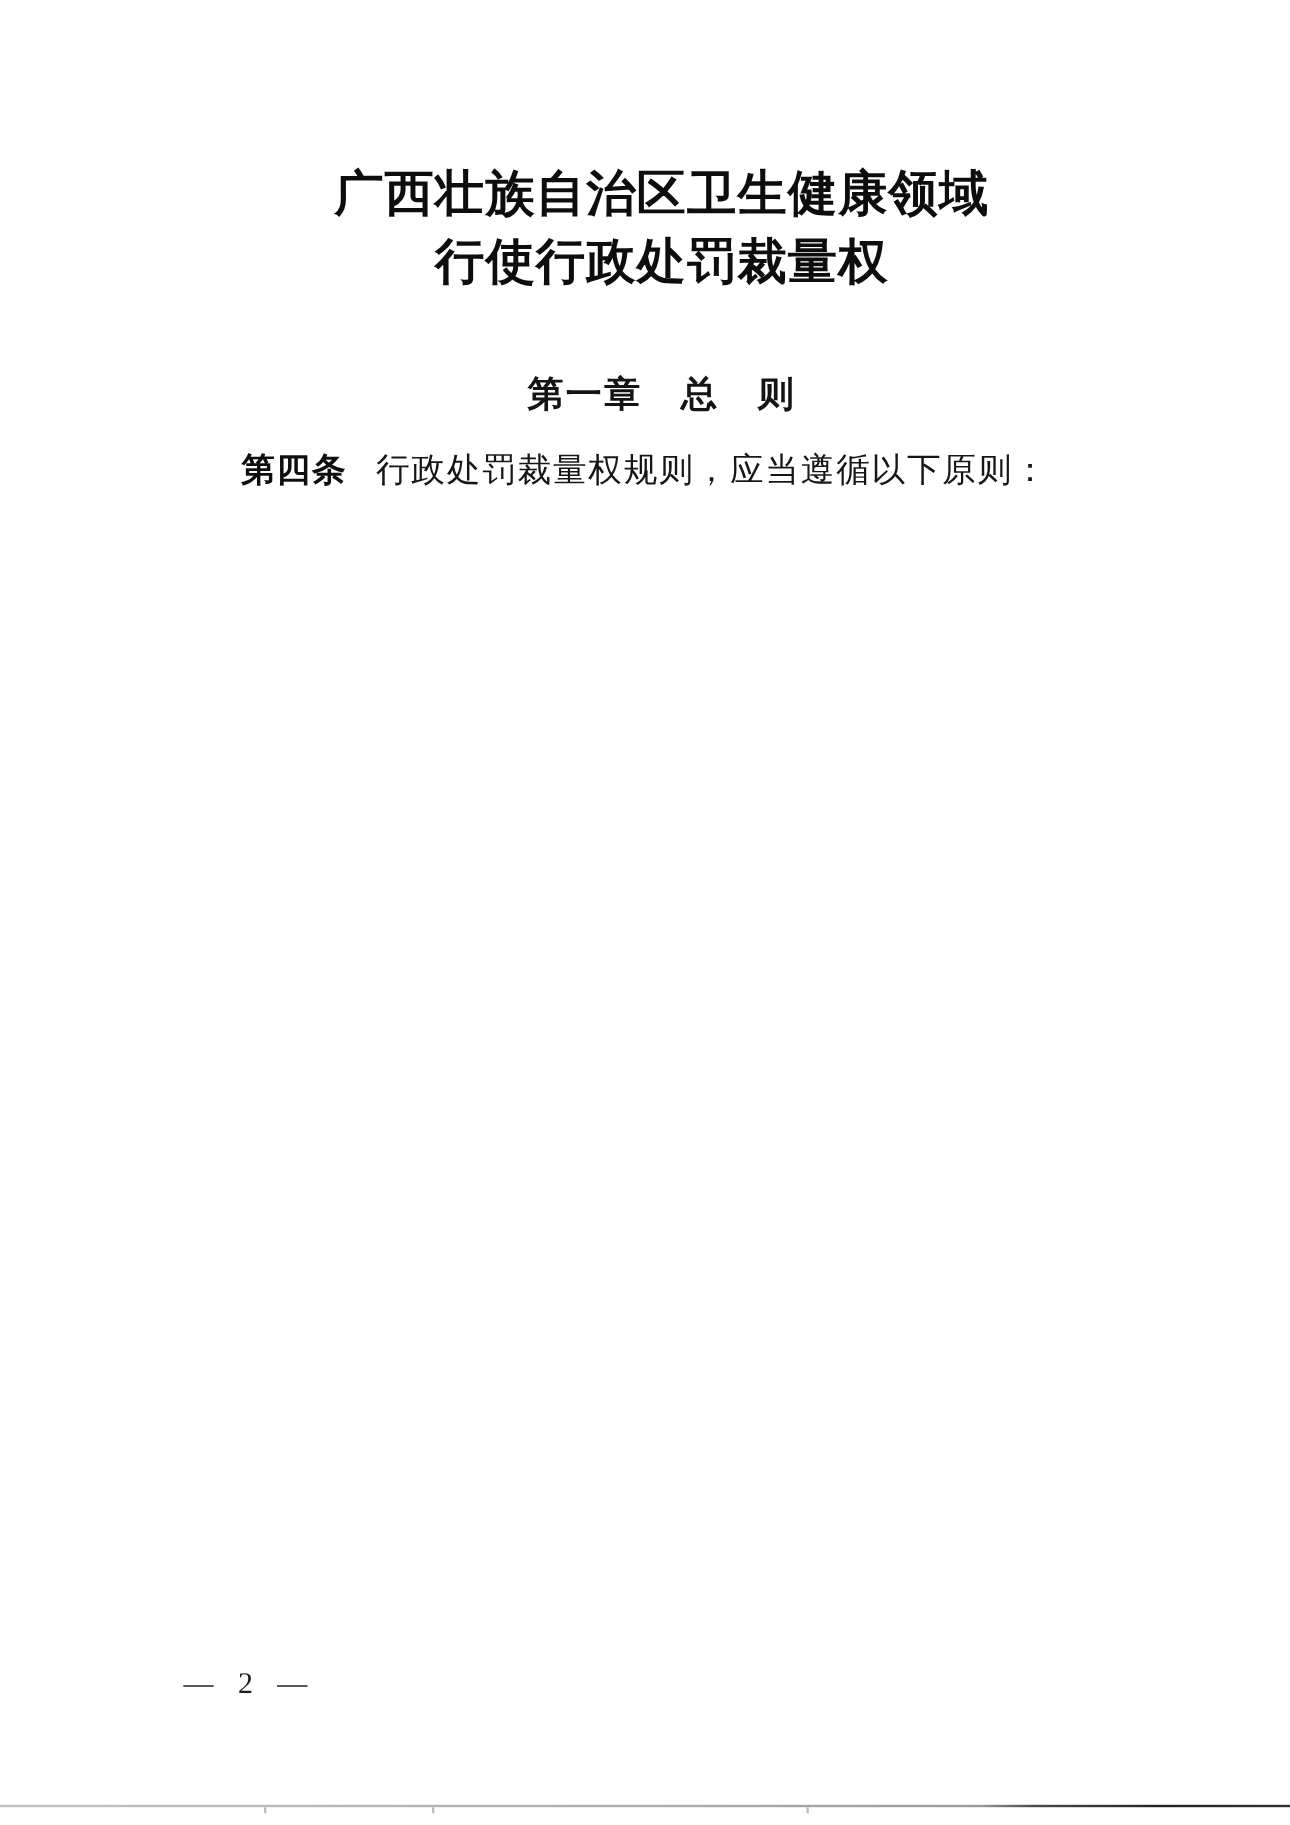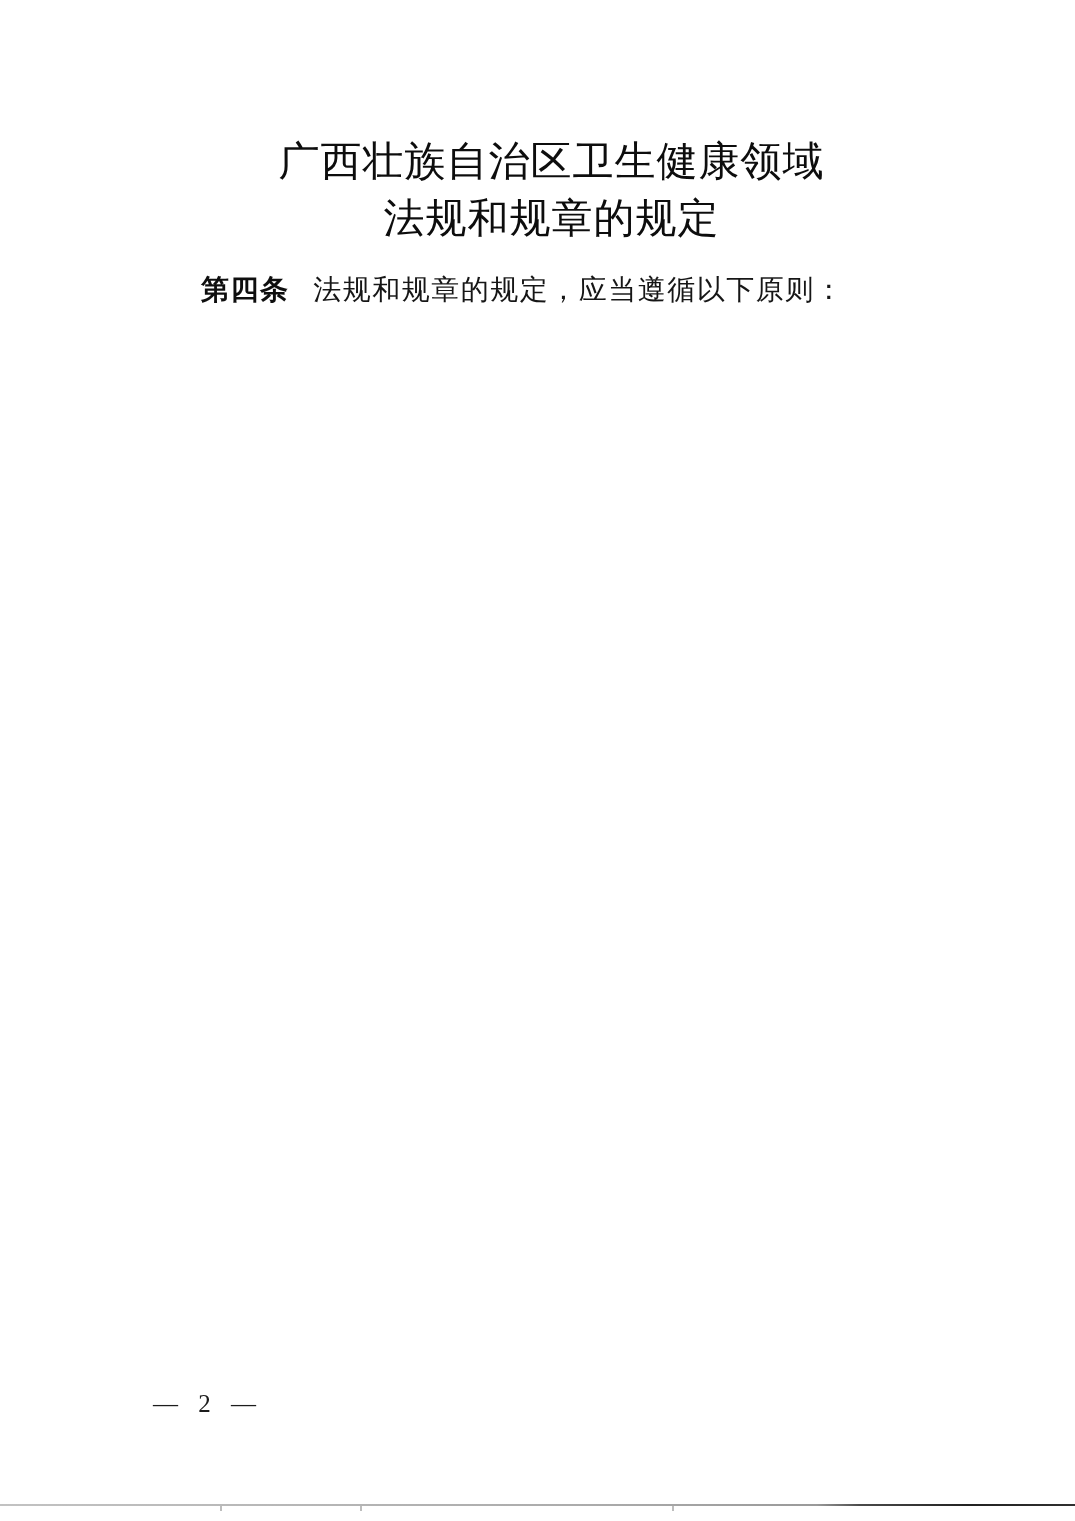--- a/index.html
+++ b/index.html
@@ -17,21 +17,21 @@
     color: #111111;
   }
   .content {
     margin-left: 145px;
     width: 813px;
   }
   .title-block {
     padding-top: 133px;
     text-align: center;
     font-family: "Liberation Sans", "DejaVu Sans", sans-serif;
-    font-weight: 400;
+    font-weight: 700;
     font-size: 41px;
     line-height: 57px;
     letter-spacing: 1px;
     color: #0d0d0d;
   }
   .chapter-heading {
     margin-top: 62px;
     text-align: center;
     font-family: "Liberation Sans", "DejaVu Sans", sans-serif;
     font-weight: 700;
@@ -89,30 +89,31 @@
   }
 </style>
 </head>
 <body>
 
 <div class="page">
   <div class="content">
 
     <div class="title-block">
       <div>广西壮族自治区卫生健康领域</div>
-      <div>法规和规章的规定</div>
+      <div>行使行政处罚裁量权</div>
     </div>
 
+    <div class="chapter-heading">第一章　总　则</div>
 
     <div class="body-text">
 
 
 
 
-      <p><span class="article-lead">第四条</span><span>法规和规章的规定，应当遵循以下原则：</span></p>
+      <p><span class="article-lead">第四条</span><span>行政处罚裁量权规则，应当遵循以下原则：</span></p>
     </div>
 
   </div>
 
   <div class="page-number">— 2 —</div>
 
   <div class="scan-line"></div>
   <div class="scan-tick" style="left:220px; top:1506px;"></div>
   <div class="scan-tick" style="left:360px; top:1506px;"></div>
   <div class="scan-tick" style="left:672px; top:1506px;"></div>

